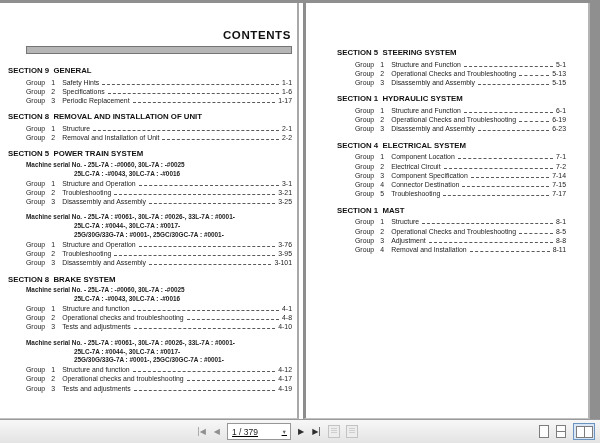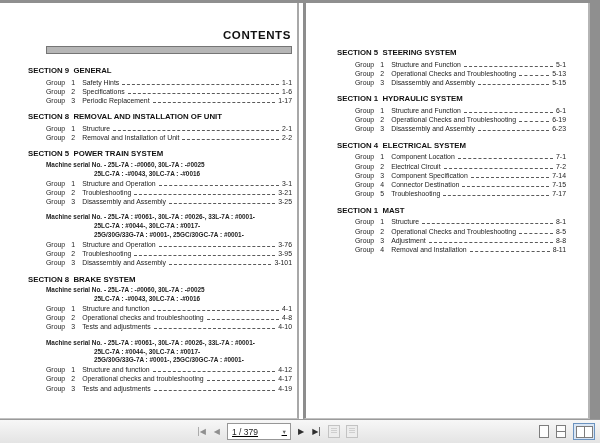--- a/index.html
+++ b/index.html
@@ -10,21 +10,21 @@
   }
   .viewer{position:absolute;inset:0;}
 
   
   .gap-underlay{position:absolute;left:299px;width:4px;top:3px;bottom:24px;background:#fff;}
   .page{position:absolute;top:3px;bottom:24px;background:#fff;color:#1d1d1d;overflow:hidden;
         border-bottom:1px solid #c2c2c2;}
   .page-left{left:0;width:297px;border-right:2px solid #a8a8a8;}
   .page-right{left:303px;width:282px;border-left:3px solid #8d8d8d;border-right:2px solid #b5b5b5;}
 
-  .inner-left{padding:0 5px 0 28px;}
+  .inner-left{padding:0 5px 0 8px;}
   .inner-right{padding:33px 22px 0 31px;}
 
   .title-row{text-align:right;padding:22px 1px 0 0;}
   .contents-title{font-size:11.5px;font-weight:bold;letter-spacing:.6px;color:#111;}
   .title-bar{height:6px;background:#b6b6b6;border:1px solid #757575;margin:3px 0 0 18px;}
 
   .toc{margin-top:12px;}
   .toc-section{margin-bottom:7px;}
   .sec-heading{font-size:7.8px;font-weight:bold;margin-bottom:2.5px;white-space:pre;color:#111;}
 

